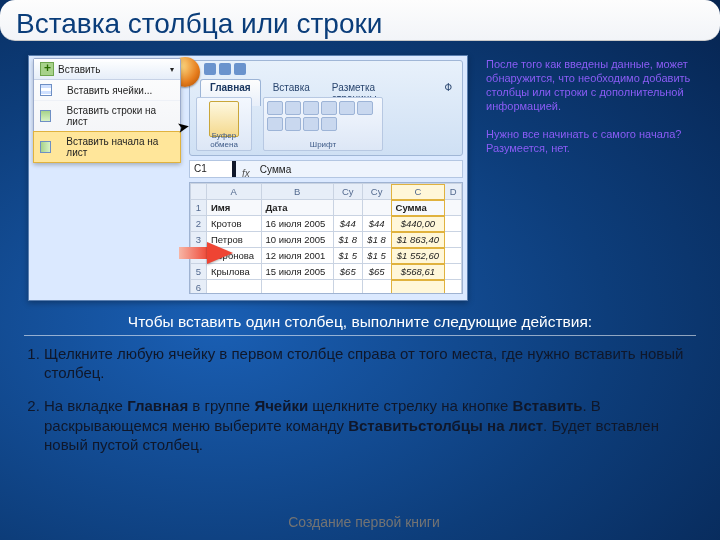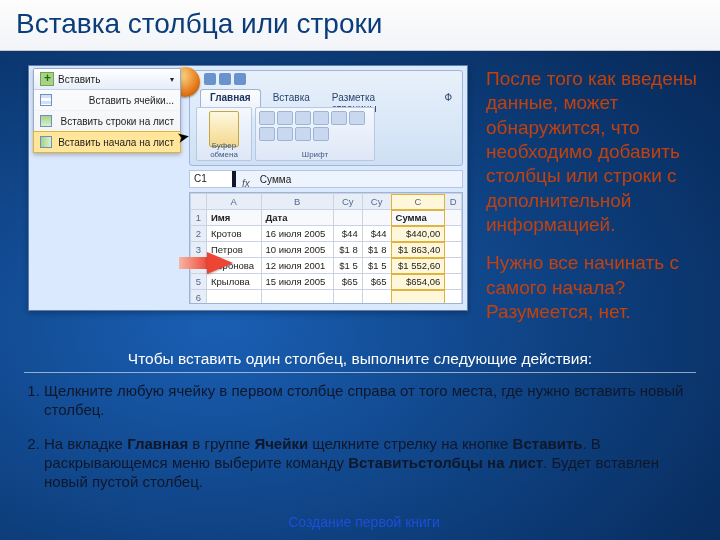--- a/index.html
+++ b/index.html
@@ -9,22 +9,23 @@
     background: radial-gradient(ellipse at 30% 60%, #1a5fb4 0%, #0d3d7a 55%, #062450 100%);
     overflow: hidden;
     position: relative;
   }
   .slide { width: 100%; height: 100%; position: relative; }
   .title {
     color: #0a3d7a;
     background: linear-gradient(#fdfdfd,#f2f4f8);
     font-size: 28px;
     font-weight: normal;
-    padding: 8px 16px 10px;
+    padding: 8px 16px 0;
     border-bottom: 1px solid #c9c9c9;
+    border-radius: 15px;
   }
   .top-row { display: flex; padding: 14px 20px 6px 28px; gap: 18px; }
   .screenshot {
     width: 440px; height: 246px;
     background: #dbe9ff;
     border: 1px solid #5a7fb0;
     position: relative;
     box-shadow: 0 2px 6px rgba(0,0,0,.3);
     font-size: 10px;
     color: #222;
@@ -38,21 +39,21 @@
     z-index: 3;
   }
   .dd-head {
     display: flex; align-items: center; gap: 4px;
     padding: 3px 6px;
     background: linear-gradient(#fff,#e6eef9);
     border-bottom: 1px solid #c7d2e6;
   }
   .dd-head .ic { width:14px;height:14px;background:#a7d28a;border:1px solid #6fa64e;display:inline-block;position:relative; }
   .dd-head .ic:after { content:"+";position:absolute;left:3px;top:-2px;color:#2a6b00;font-weight:bold;font-size:12px; }
-  .dd-item { display:flex;align-items:center;gap:5px;padding:4px 6px;border-bottom:1px solid #eef1f7;justify-content:space-between; }
+  .dd-item { display:flex;align-items:center;gap:15px;padding:4px 6px;border-bottom:1px solid #eef1f7; }
   .dd-item:last-child { border-bottom:none; }
   .dd-item.hl { background:#ffe69a; outline:1px solid #e0b23e; }
   .dd-item .ic { width:12px;height:12px;border:1px solid #6e8fc4;background:linear-gradient(#fff,#d3e1f7);display:inline-block; }
   .dd-item .ic.cells { background:repeating-linear-gradient(#cfe0ff 0 3px,#fff 3px 6px); }
   .dd-item .ic.rows { background:linear-gradient(#a7d28a,#d8f2c4); }
   .dd-item .ic.cols { background:linear-gradient(90deg,#a7d28a,#d8f2c4); }
   .dd-item .ic.sheet { background:#fffab5; }
   .cursor { position:absolute; left:148px; top:62px; z-index:4; font-size:15px; color:#000; transform:rotate(-10deg); }
 
   
@@ -61,62 +62,62 @@
     background:linear-gradient(#e8f1fb,#cfe0f4);
     border:1px solid #a0b6d6; border-radius:3px;
   }
   .orb { position:absolute;left:-20px;top:-4px;width:30px;height:30px;border-radius:50%;
          background:radial-gradient(circle at 35% 30%,#ffe08a,#e67d1d 60%,#a54800);box-shadow:0 1px 2px rgba(0,0,0,.4); }
   .qat { position:absolute;left:14px;top:2px;display:flex;gap:3px; }
   .qat span { width:12px;height:12px;background:#6a93cd;border-radius:2px;display:inline-block; }
   .tabs { position:absolute;left:10px;top:18px;display:flex;gap:2px;font-size:10px; }
   .tab { padding:2px 9px;color:#2a466f;border:1px solid transparent;border-bottom:none;border-radius:3px 3px 0 0; }
   .tab.active { background:linear-gradient(#fdfdfd,#e8effa);border-color:#9cb4d6;color:#1b3760;font-weight:bold; }
-  .groups { position:absolute;left:6px;right:6px;top:36px;bottom:4px;display:flex;gap:3px; }
+  .groups { position:absolute;left:6px;right:6px;top:36px;bottom:4px;display:flex;gap:11px; }
   .grp { flex:1;background:linear-gradient(#f4f8fe,#dde7f6);border:1px solid #b7c8e2;border-radius:2px;position:relative; }
   .grp-label { position:absolute;bottom:1px;left:0;right:0;text-align:center;font-size:8px;color:#3d5a87; }
   .grp .btns { display:flex;flex-wrap:wrap;gap:2px;padding:3px; }
   .grp .btns span { width:16px;height:14px;background:#c9d8ef;border:1px solid #9db4d7;border-radius:2px; }
   .grp.paste .big { width:30px;height:36px;background:linear-gradient(#fef8e0,#f4d98e);border:1px solid #c9a63a;border-radius:2px;margin:3px auto 0;display:block; }
 
   
   .fbar { position:absolute;left:160px;right:4px;top:104px;height:18px;background:#eef4fd;border:1px solid #b3c6e2;display:flex;align-items:center;font-size:10px; }
   .fbar .name { width:46px;padding:0 4px;border-right:4px solid #0f172a;background:#fff;height:100%;line-height:16px; }
   .fbar .fx { padding:0 6px;color:#555;font-style:italic;margin-top:8px; }
   .fbar .val { padding:0 4px; }
 
   
   .sheet { position:absolute;left:160px;right:4px;top:126px;bottom:6px;background:#fff;border:1px solid #9fb3d2;overflow:hidden; }
   .sheet table { border-collapse:collapse;width:100%;font-size:9.5px; }
   .sheet th,.sheet td { border:1px solid #c9d3e2;padding:2px 4px;height:15px;white-space:nowrap; }
   .sheet th { background:#e7eef8;color:#536a8f;font-weight:normal; }
   .sheet thead th { text-align:center; }
   .sheet tbody th { text-align:center;width:16px; }
-  .sheet td.c { text-align:right; }
+  .sheet td.c { text-align:center;font-style:italic; }
   .sheet .hdr td { font-weight:bold;background:#f7f9fc; }
   .sheet .selcol { background:#fff7d9;outline:1px solid #e0b23e;outline-offset:-1px; }
   .arrow { position:absolute;left:178px;top:186px;z-index:5; }
   .arrow .tri { width:0;height:0;border-top:11px solid transparent;border-bottom:11px solid transparent;border-left:26px solid #e43;filter:drop-shadow(0 1px 1px rgba(0,0,0,.3)); }
   .arrow .tail { position:absolute;left:-28px;top:5px;width:30px;height:12px;background:linear-gradient(90deg,#f7b6a6,#e43); }
 
-  .body-text { color:#c2410c;font-size:19px;line-height:1.28;flex:1;padding-top:2px; }
+  .body-text { color:#8b5cf6;font-size:11px;line-height:1.28;flex:1;padding-top:2px; }
   .body-text p { margin-bottom:14px; }
 
   .subhead {
     color:#fff;font-size:15.5px;
     margin:6px 24px 2px;
     padding-bottom:4px;
     border-bottom:1px solid rgba(255,255,255,.55);
     text-align:center;
   }
   .steps { color:#0f172a;font-size:15px;margin:8px 34px 12px 44px;list-style:decimal; }
   .steps li { margin-bottom:14px;line-height:1.28; }
   .steps b { font-weight:bold; }
 
-  .footer { position:absolute;bottom:10px;left:8px;right:0;text-align:center;color:#1d4ed8;font-size:14px; }
+  .footer { position:absolute;bottom:10px;left:8px;right:0;text-align:center;color:#737373;font-size:14px; }
 </style>
 </head>
 <body>
 
 <div class="slide">
   <div class="title">Вставка столбца или строки</div>
 
   <div class="top-row">
     <div class="screenshot">
 
@@ -232,21 +233,21 @@
                 <td class="c">$1 5</td>
                 <td class="c selcol">$1 552,60</td>
                 <td></td>
               </tr>
               <tr>
                 <th>5</th>
                 <td>Крылова</td>
                 <td>15 июля 2005</td>
                 <td class="c">$65</td>
                 <td class="c">$65</td>
-                <td class="c selcol">$654,06</td>
+                <td class="c selcol">$568,61</td>
                 <td></td>
               </tr>
               <tr>
                 <th>6</th>
                 <td></td>
                 <td></td>
                 <td class="c"></td>
                 <td class="c"></td>
                 <td class="c selcol"></td>
                 <td></td>

